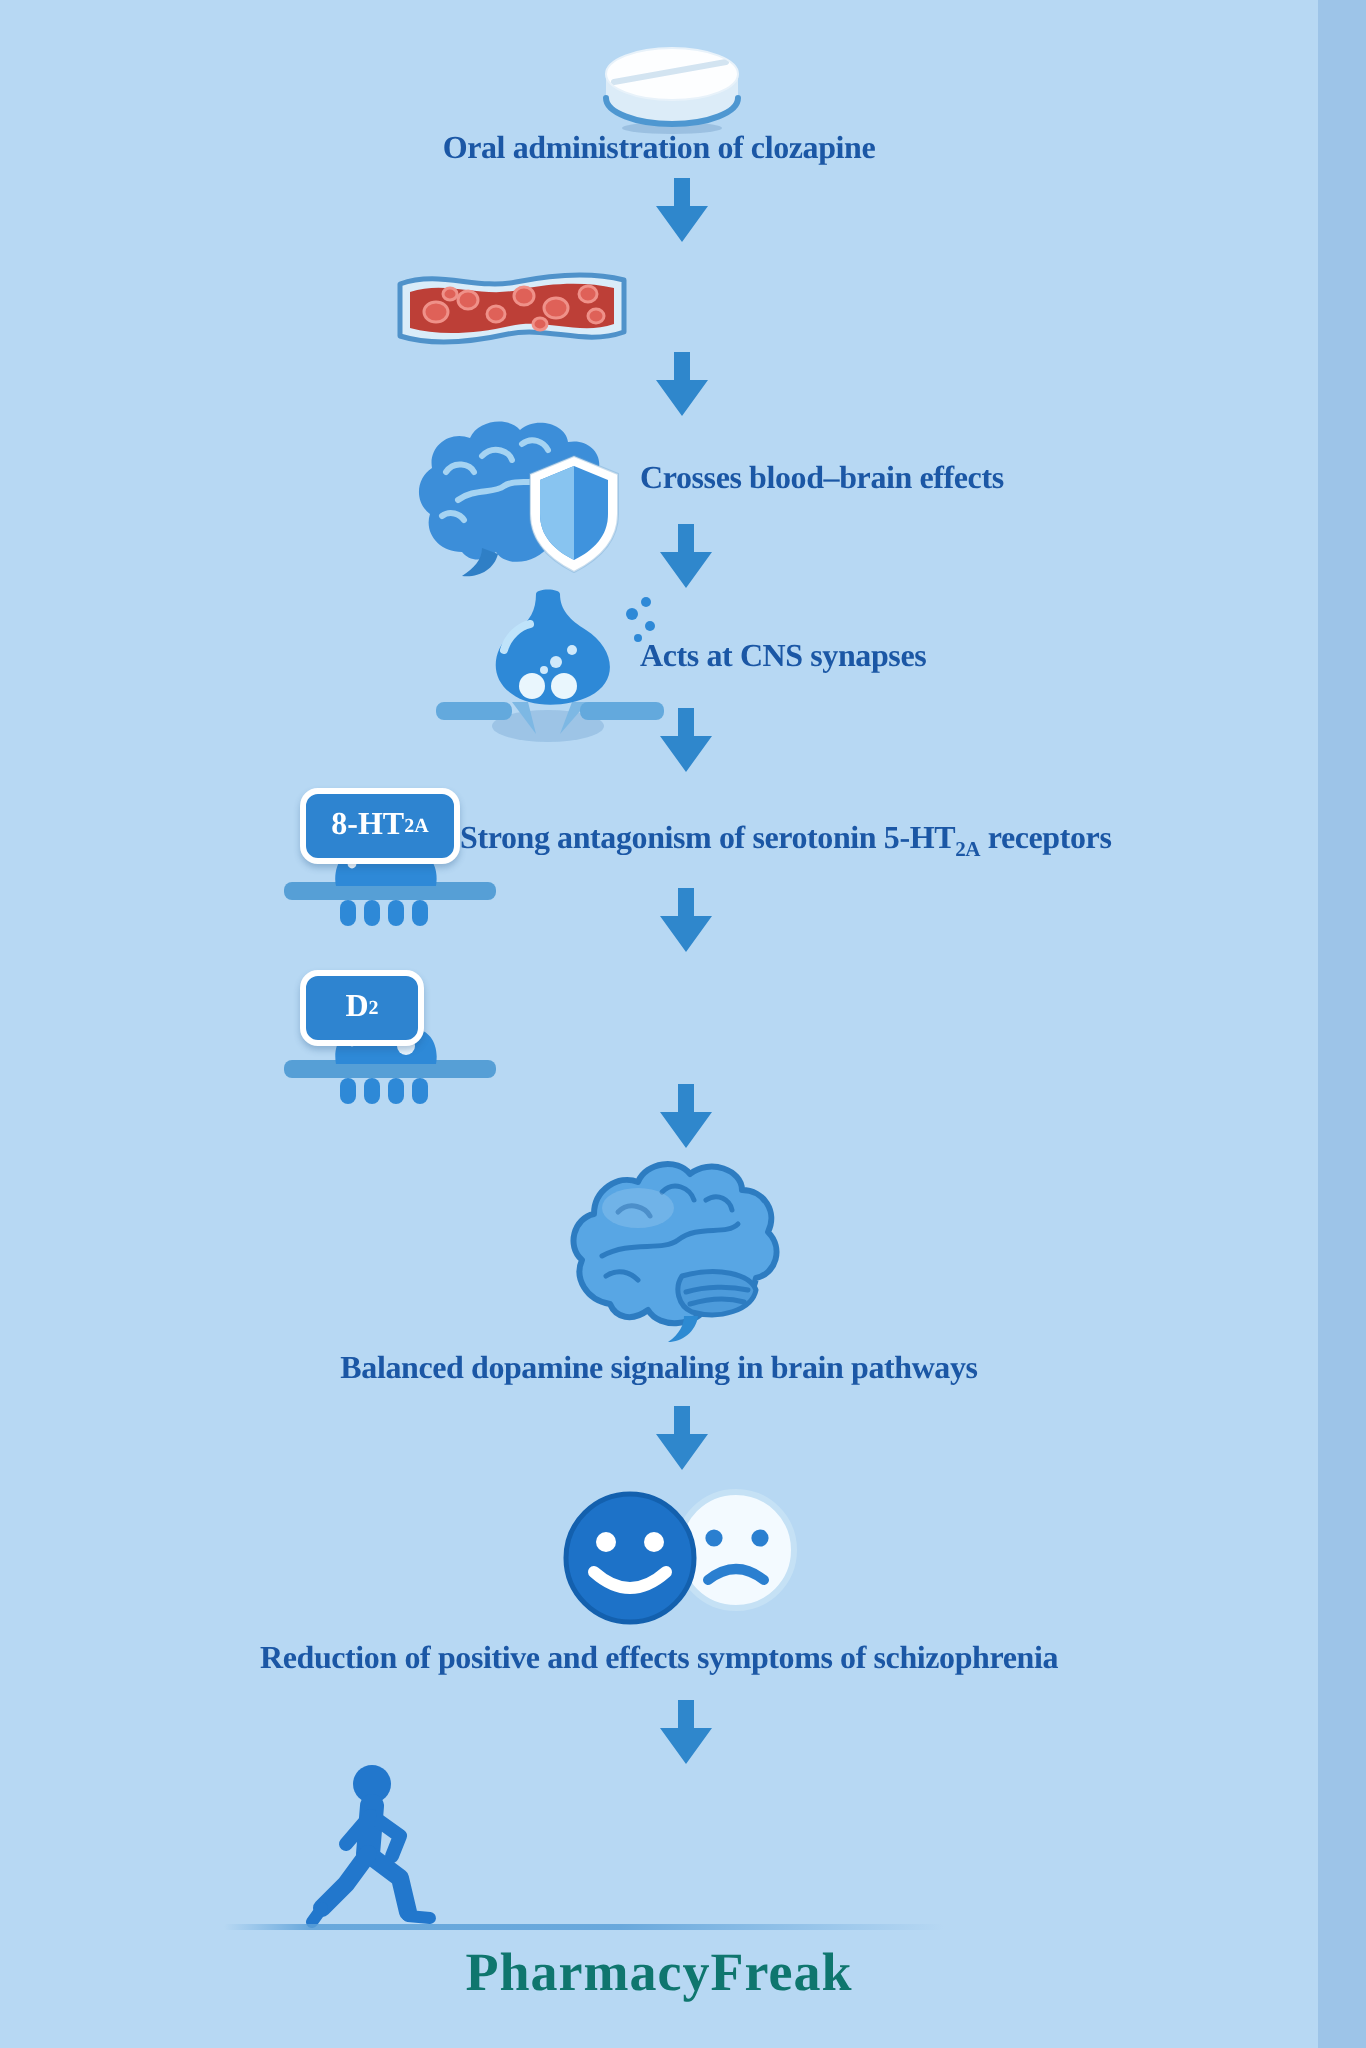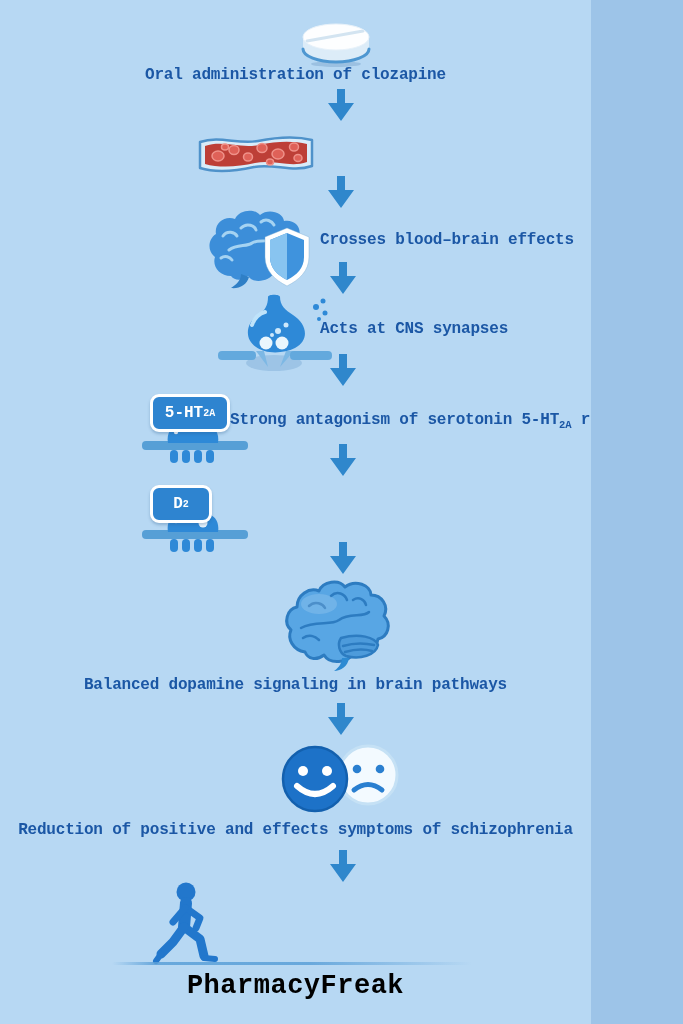--- a/index.html
+++ b/index.html
@@ -1,19 +1,19 @@
 <!DOCTYPE html>
 <html><head>
 <meta charset="utf-8">
 <style>
   html,body{margin:0;padding:0;background:#9dc4e8;}
   .canvas{
-    position:relative;width:591px;height:1024px;overflow:hidden;
+    position:relative;width:659px;height:1024px;overflow:hidden;
     background:var(--bg,#b7d8f3);
-    font-family:Liberation Mono, monospace;
+    font-family:Liberation Serif, serif;
   }
   .icon{position:absolute;}
   .label{
     position:absolute;font-size:16px;font-weight:700;white-space:nowrap;
     color:var(--text,#1b57a5);letter-spacing:-0.2px;
   }
   .label.center{left:0;right:0;text-align:center;}
   .label sub{font-size:0.66em;font-weight:700;}
   .arrow{position:absolute;color:var(--arrow,#2f87cc);}
   .badge{
@@ -22,21 +22,21 @@
     color:#fff;font-weight:700;font-size:16px;
     box-shadow:0 2px 3px rgba(40,90,140,.3);
   }
   .badge sub{font-size:10px;font-weight:700;}
   .ground{
     position:absolute;left:112px;top:962px;width:360px;height:3px;border-radius:2px;
     background:linear-gradient(90deg,rgba(91,160,216,0) 0%,rgba(91,160,216,.85) 12%,rgba(91,160,216,.85) 55%,rgba(91,160,216,0) 100%);
   }
   .footer{
     position:absolute;left:0;right:0;top:971px;text-align:center;
-    font-size:27px;font-weight:700;color:#000000;letter-spacing:.5px;
+    font-size:27px;font-weight:700;color:#0f766e;letter-spacing:.5px;
   }
 </style>
 </head>
 <body>
 
 <div class="canvas" style="--bg: #b7d8f3; --text: #1b57a5; --arrow: #2f87cc;">
 
   <div class="icon" style="left:298px;top:20px">
     <svg width="76" height="48" viewBox="0 0 76 48">
       <ellipse cx="38" cy="44" rx="25" ry="3" fill="rgba(70,120,170,0.25)"></ellipse>
@@ -127,21 +127,21 @@
     <svg width="115" height="78" viewBox="0 0 115 78">
       <rect x="2" y="47" width="106" height="9" rx="4" fill="#569fd6"></rect>
       <path d="M28,49 C26,38 33,30 39,32 C40,25 49,23 53,28 C57,23 65,25 66,32 C73,30 80,38 78,49 Z" fill="#2e89d7"></path>
       <rect x="30" y="56" width="8" height="13" rx="4" fill="#2e89d7"></rect>
       <rect x="42" y="56" width="8" height="13" rx="4" fill="#2e89d7"></rect>
       <rect x="54" y="56" width="8" height="13" rx="4" fill="#2e89d7"></rect>
       <rect x="66" y="56" width="8" height="13" rx="4" fill="#2e89d7"></rect>
       <circle cx="36" cy="38" r="2.2" fill="#ffffff"></circle>
     </svg>
     <div class="badge" style="left:10px;top:0;width:74px;height:32px">
-        <span>5-HT</span>
+        <span>8-HT</span>
         <sub>2A</sub>
       </div>
   </div>
   <div class="label" style="left:230px;top:411px"><span>Strong antagonism of serotonin 5-HT</span><sub>2A</sub><span> receptors</span></div>
   <svg class="arrow" style="left:328px;top:444px" width="30" height="32" viewBox="0 0 30 32">
       <path d="M11,0 h8 v14 h9 L15,32 L2,14 h9 Z" fill="currentColor"></path>
     </svg>
 
   <div class="icon" style="left:140px;top:483px;width:115px;height:78px">
     <svg width="115" height="78" viewBox="0 0 115 78">

